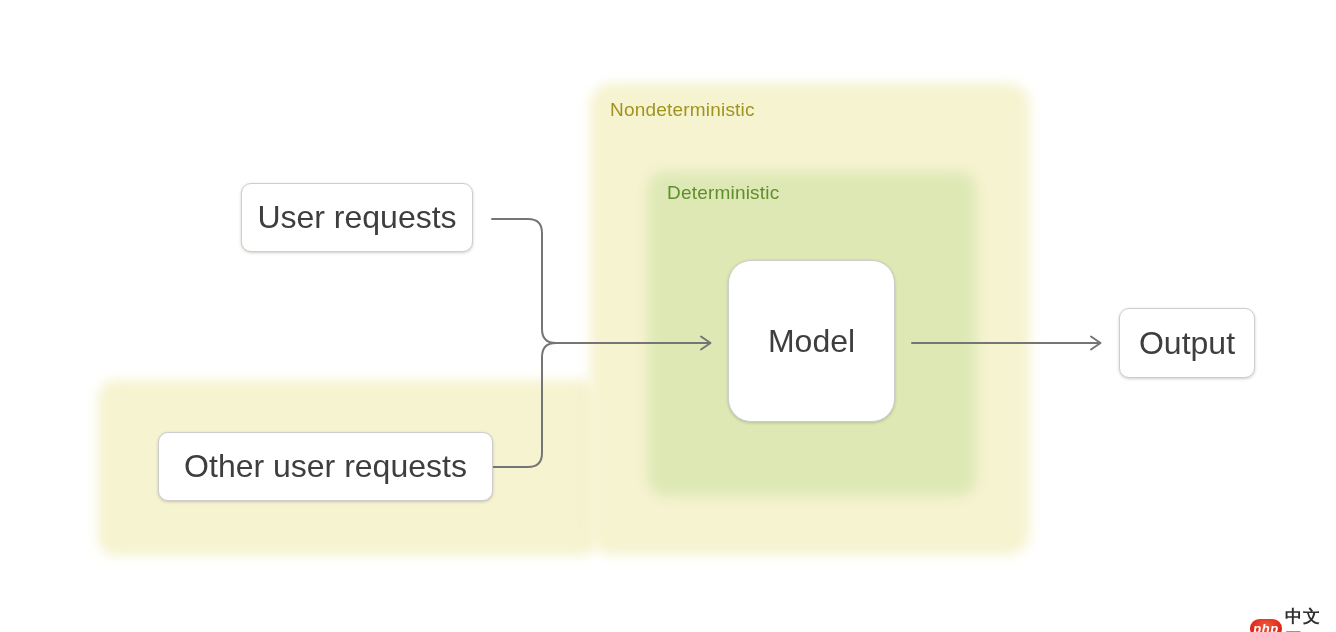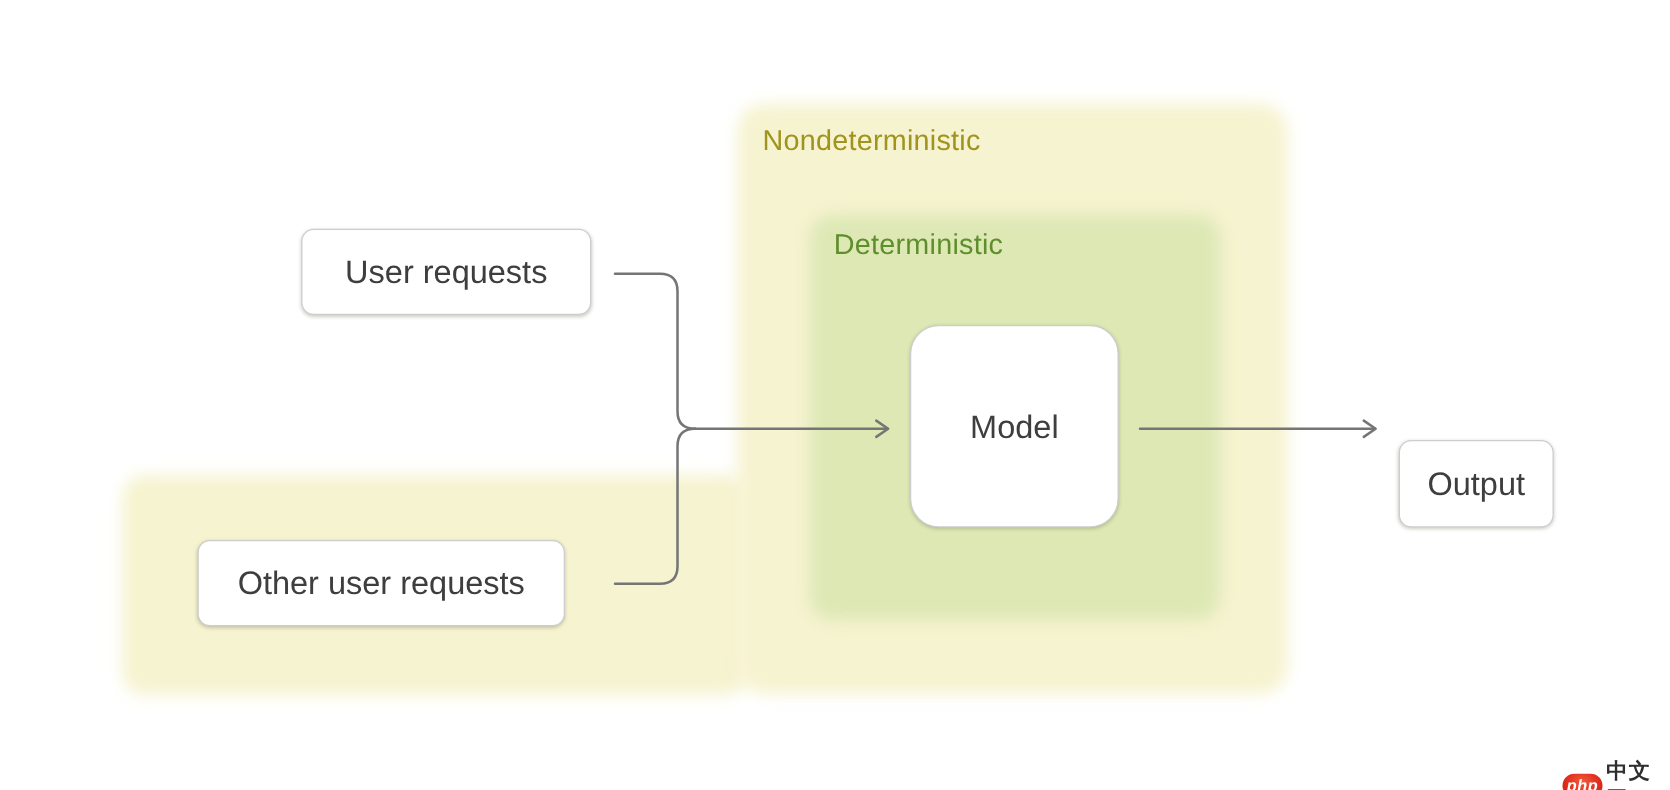--- a/index.html
+++ b/index.html
@@ -17,42 +17,42 @@
     background:#f6f3d0;border-radius:18px;
   }
   .region-nondet{
     left:590px;top:83px;width:440px;height:472px;
     background:#f6f3d0;border-radius:22px;
   }
   .region-det{
     left:648px;top:172px;width:328px;height:324px;
     background:#dde8b5;border-radius:18px;
   }
-  .region-label{position:absolute;font-size:23px;letter-spacing:.2px;}
+  .region-label{position:absolute;font-size:19px;letter-spacing:.2px;}
   .nondet-label{left:610px;top:99px;color:#a0941e;}
   .det-label{left:667px;top:182px;color:#5f8f2d;}
 
   
   .wires{position:absolute;left:0;top:0;}
 
   
   .node{
     position:absolute;
     background:#ffffff;
     border:1px solid #cdcdcd;
     border-radius:10px;
     box-shadow:0 1px 3px rgba(60,60,30,.25);
     display:flex;align-items:center;justify-content:center;
-    font-size:26px;color:#3e3e3e;
+    font-size:32px;color:#3e3e3e;
     box-sizing:border-box;
   }
   .node-user{left:241px;top:183px;width:232px;height:69px;}
-  .node-other{left:158px;top:432px;width:294px;height:69px;justify-content:center;}
+  .node-other{left:158px;top:432px;width:335px;height:69px;justify-content:center;}
   .node-model{left:728px;top:260px;width:167px;height:162px;border-radius:23px;}
-  .node-output{left:1119px;top:308px;width:124px;height:70px;margin-top:44px;}
+  .node-output{left:1119px;top:308px;width:136px;height:70px;}
 
   
   .watermark{
     position:absolute;left:1250px;top:605px;
     display:flex;align-items:center;gap:3px;
   }
   .php-badge{
     display:flex;align-items:center;justify-content:center;
     width:34px;height:19px;border-radius:10px;
     background:radial-gradient(ellipse at 50% 35%, #f05a3c 0%, #dd2415 70%);

